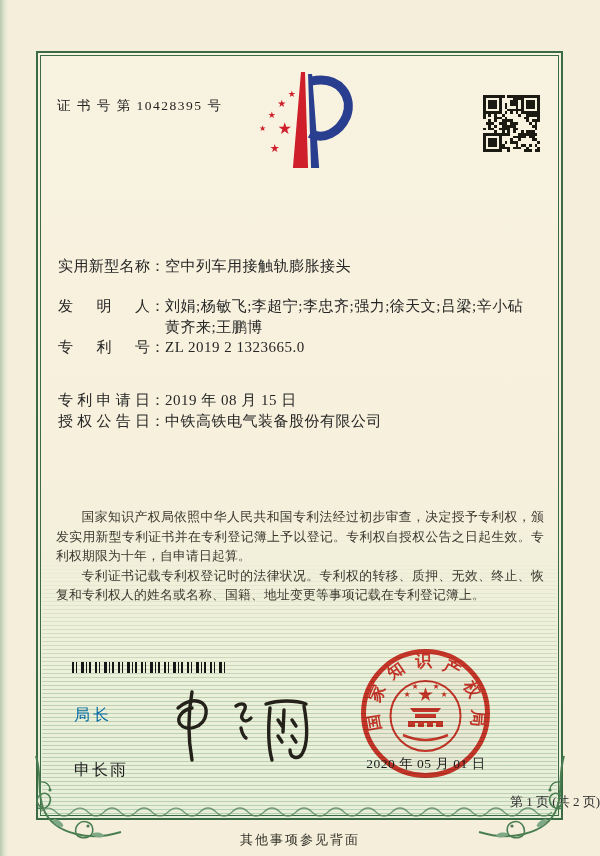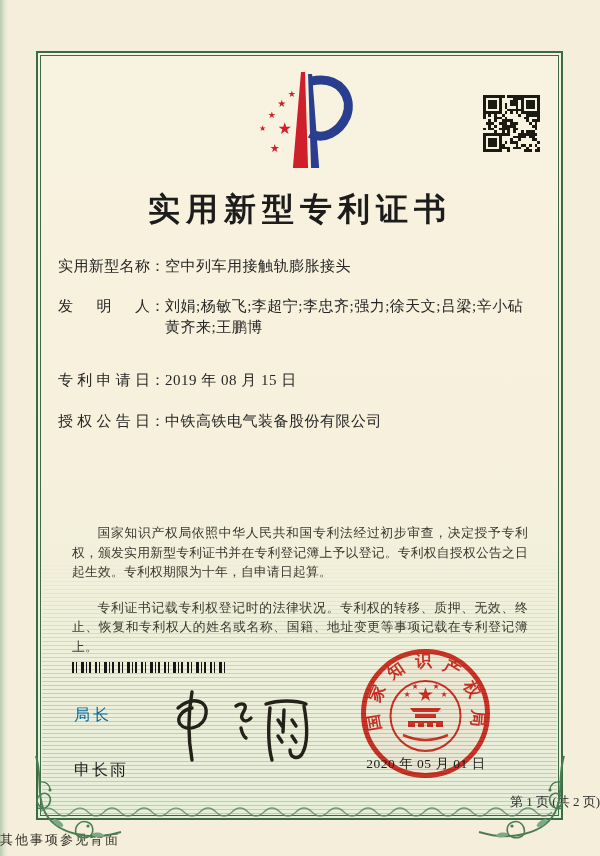--- a/index.html
+++ b/index.html
@@ -26,58 +26,59 @@
   .qr{position:absolute;left:483px;top:95px;width:57px;height:57px;}
   .title{position:absolute;left:0;top:188px;width:100%;text-align:center;
     font-size:32px;font-weight:700;letter-spacing:6px;color:#1c1c1c;}
   
   .field-row{position:absolute;left:58px;font-size:15px;line-height:21px;color:#262626;}
   .flabel{display:inline-block;width:92px;text-align:justify;text-align-last:justify;vertical-align:top;}
   .flabel2{display:inline-block;width:76px;text-align:justify;text-align-last:justify;vertical-align:top;}
   .fcolon{display:inline-block;vertical-align:top;}
   .fvalue{display:inline-block;vertical-align:top;white-space:pre-line;letter-spacing:.5px;width:385px;}
   .fvalue2{display:inline-block;vertical-align:top;letter-spacing:.5px;}
-  .row-1{top:256px}.row-2{top:296px}.row-3{top:337px}.row-4{top:370px}
+  .row-1{top:256px}.row-2{top:296px}.row-3{top:337px}.row-4{top:390px}
   .row-5{top:411px}.row-6{top:448px}.row-7{top:484px}
   .grant-col2{position:absolute;left:245px;top:0;}
   
   .paras{position:absolute;left:56px;top:508px;width:488px;
     font-size:12.8px;line-height:19.5px;color:#3a382f;text-align:justify;letter-spacing:.2px;}
-  .paras p{margin:16px;text-indent:2em;}
+  .paras p{margin:0;text-indent:2em;}
   
   .barcode{position:absolute;left:72px;top:662px;width:153px;height:11px;
     background:repeating-linear-gradient(90deg,
       #161616 0 2px,transparent 2px 4px,#161616 4px 5px,transparent 5px 9px,
       #161616 9px 12px,transparent 12px 14px,#161616 14px 15px,transparent 15px 17px,
       #161616 17px 19px,transparent 19px 23px);}
   .director-title{position:absolute;left:74px;top:705px;font-size:16px;letter-spacing:3px;color:#0369a1;}
   .director-name{position:absolute;left:74px;top:732px;font-size:16px;letter-spacing:2px;color:#1f1f1f;margin-top:28px;}
   .signature{position:absolute;left:158px;top:680px;width:160px;height:95px;}
   .seal{position:absolute;left:358px;top:646px;width:135px;height:135px;opacity:.92;mix-blend-mode:multiply;}
   .seal-date{position:absolute;left:356px;top:755px;width:140px;text-align:center;
     font-size:13.5px;letter-spacing:.5px;color:#1d1d1d;}
   .page-info{position:absolute;left:0;top:793px;width:100%;text-align:right;font-size:13px;color:#2e2e2e;}
-  .back-note{position:absolute;left:0;top:831px;width:100%;text-align:left;
+  .back-note{position:absolute;left:0;top:831px;width:100%;text-align:center;
     font-size:13px;letter-spacing:2px;color:#33322a;}
   .ornament{position:absolute;width:95px;height:95px;}
   .ornament-left{left:28px;top:748px;}
   .ornament-right{left:477px;top:748px;transform:scaleX(-1);}
   .bottom-wave{position:absolute;left:40px;top:806px;width:520px;height:12px;}
 </style>
 </head>
 <body>
 
 <div class="page">
   <div class="scan-edge"></div>
 
   <div class="frame">
     <div class="frame-inner"></div>
     <div class="guilloche"></div>
   </div>
 
+  <div class="cert-no">证 书 号 第 10428395 号</div>
 
   <svg class="logo" viewBox="0 0 110 105">
     <polygon points="53,2 57,2 60,97 45,97" fill="#cf1f2a"></polygon>
     <polygon points="60,4 64,4 71,97 63,97" fill="#2a3e8f"></polygon>
     <path d="M63,11 C92,5 105,27 98,46 C91,62 75,70 62,63" fill="none" stroke="#2a3e8f" stroke-width="9"></path>
     <text x="44" y="27" font-size="9" fill="#cf1f2a" text-anchor="middle">★</text>
     <text x="34" y="37" font-size="10" fill="#cf1f2a" text-anchor="middle">★</text>
     <text x="24" y="48" font-size="9" fill="#cf1f2a" text-anchor="middle">★</text>
     <text x="15" y="60" font-size="8" fill="#cf1f2a" text-anchor="middle">★</text>
     <text x="37" y="63" font-size="16" fill="#cf1f2a" text-anchor="middle">★</text>
@@ -317,28 +318,30 @@
       <rect x="5" y="20" width="1" height="1" fill="#1b1b13"></rect>
       <rect x="6" y="20" width="1" height="1" fill="#1b1b13"></rect>
       <rect x="9" y="20" width="1" height="1" fill="#1b1b13"></rect>
       <rect x="15" y="20" width="1" height="1" fill="#1b1b13"></rect>
       <rect x="16" y="20" width="1" height="1" fill="#1b1b13"></rect>
       <rect x="17" y="20" width="1" height="1" fill="#1b1b13"></rect>
       <rect x="19" y="20" width="1" height="1" fill="#1b1b13"></rect>
       <rect x="20" y="20" width="1" height="1" fill="#1b1b13"></rect>
     </svg>
 
-  <div class="title">实用新型专利证书</div>
 
   <div class="field-row row-1">
     <span class="flabel">实用新型名称</span><span class="fcolon">：</span><span class="fvalue">空中列车用接触轨膨胀接头</span>
   </div>
   <div class="field-row row-2">
     <span class="flabel">发明人</span><span class="fcolon">：</span><span class="fvalue">刘娟;杨敏飞;李超宁;李忠齐;强力;徐天文;吕梁;辛小砧
 黄齐来;王鹏博</span>
+  </div>
+  <div class="field-row row-3">
+    <span class="flabel">专利号</span><span class="fcolon">：</span><span class="fvalue">ZL 2019 2 1323665.0</span>
   </div>
   <div class="field-row row-4">
     <span class="flabel">专利申请日</span><span class="fcolon">：</span><span class="fvalue">2019 年 08 月 15 日</span>
   </div>
   <div class="field-row row-5">
     <span class="flabel">授权公告日</span><span class="fcolon">：</span><span class="fvalue">中铁高铁电气装备股份有限公司</span>
   </div>
 
   <div class="paras">
     <p>国家知识产权局依照中华人民共和国专利法经过初步审查，决定授予专利权，颁发实用新型专利证书并在专利登记簿上予以登记。专利权自授权公告之日起生效。专利权期限为十年，自申请日起算。</p>

